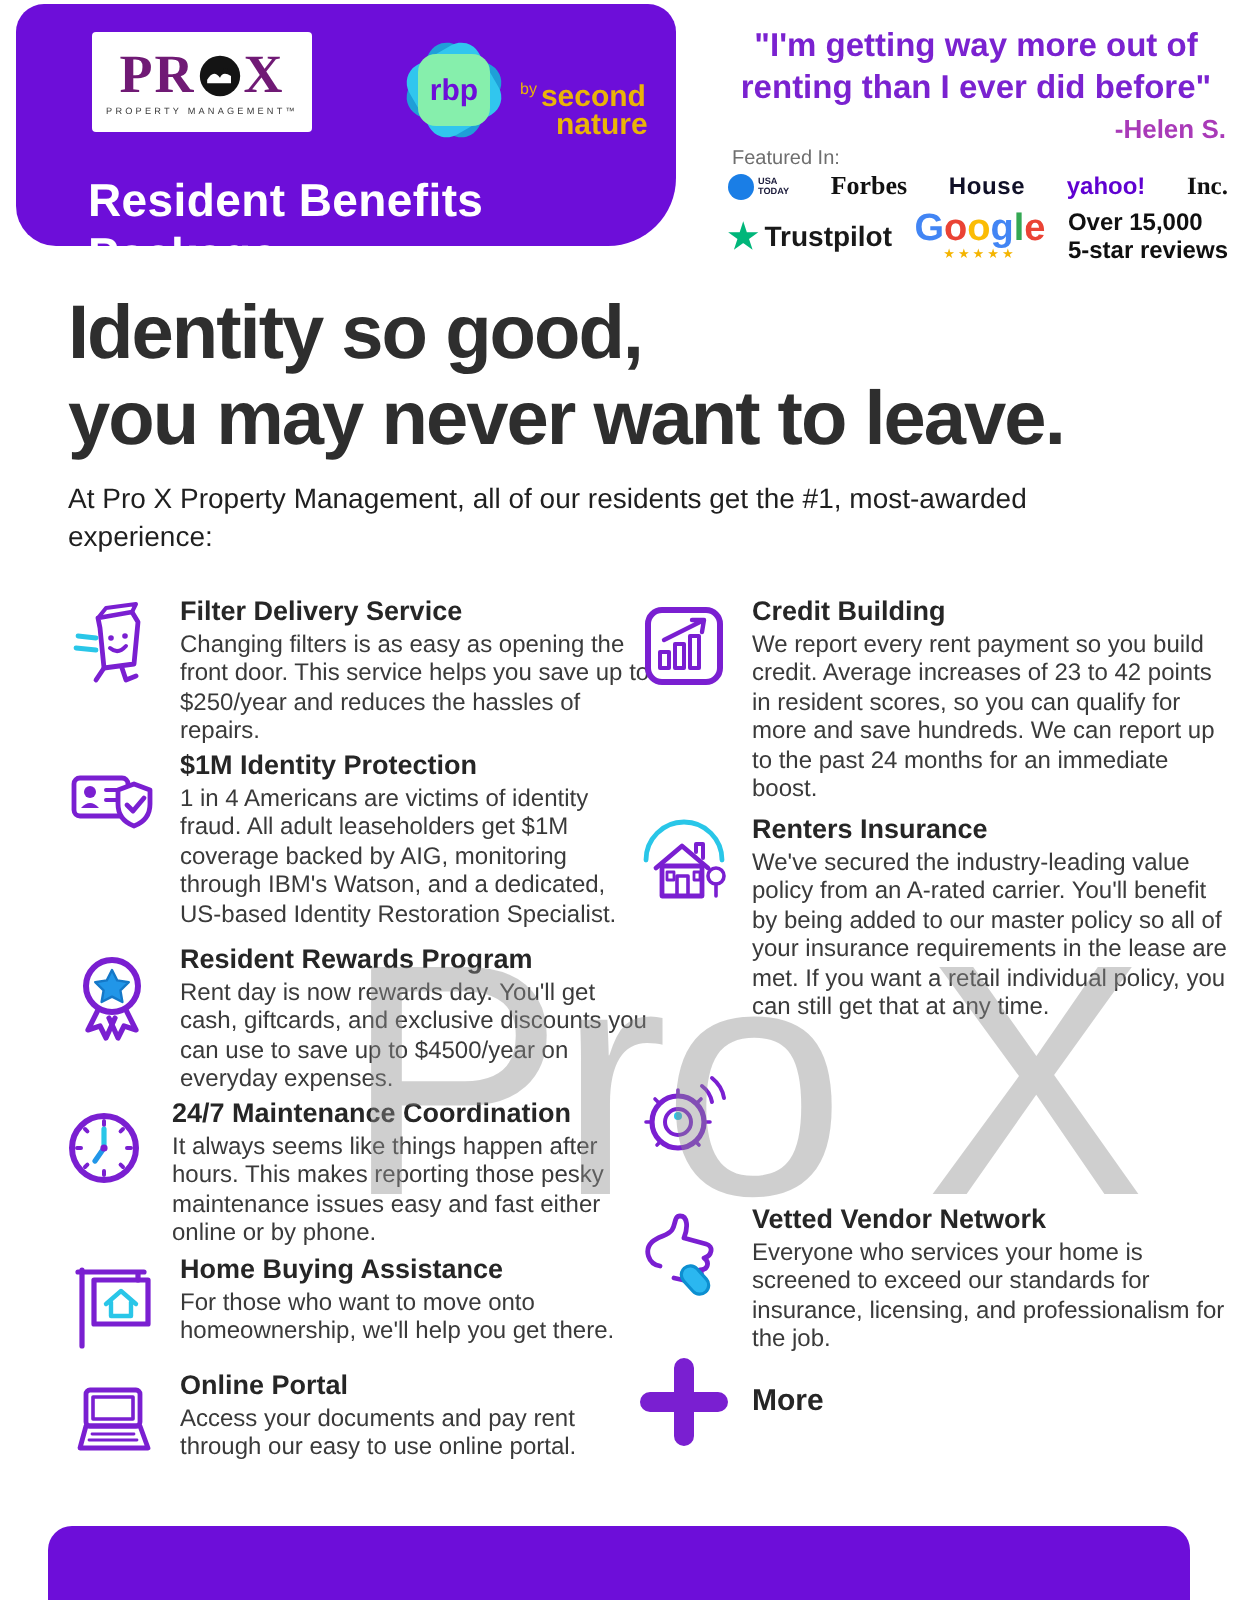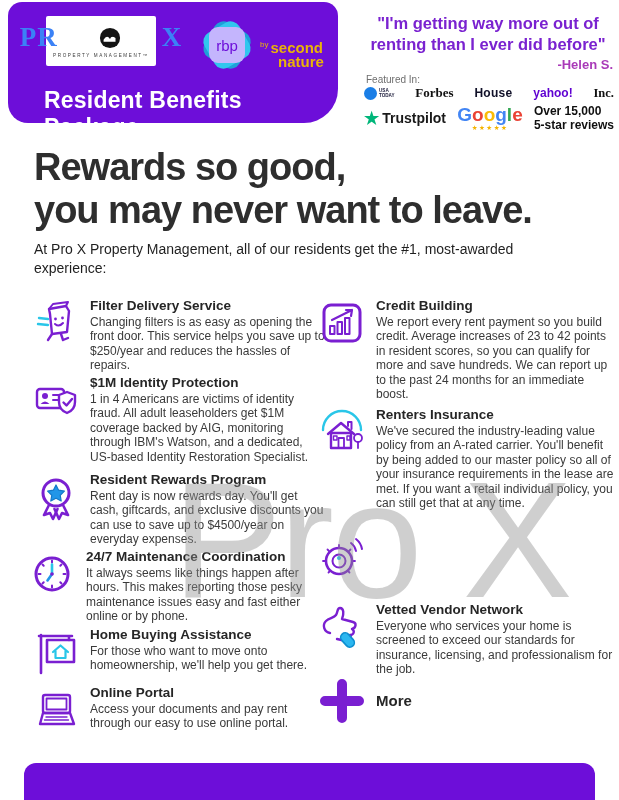--- a/index.html
+++ b/index.html
@@ -5,29 +5,29 @@
   html,body{margin:0;padding:0;background:#fff;}
   .page{position:relative;width:619px;height:800px;background:#fff;overflow:hidden;
         font-family:"Liberation Sans",sans-serif;color:#262626;}
 
   
   .hdr-box{position:absolute;left:8px;top:2px;width:330px;height:121px;
            background:#6d0ed9;border-radius:14px 14px 34px 20px;}
   .prox-logo{position:absolute;left:38px;top:14px;width:110px;height:50px;background:#fff;
              border-radius:2px;display:flex;flex-direction:column;align-items:center;justify-content:center;}
   .prox-row{display:flex;align-items:center;font-family:"Liberation Serif",serif;
-            font-weight:700;font-size:27px;color:#3b82f6;letter-spacing:1px;line-height:1;gap:40px;}
+            font-weight:700;font-size:27px;color:#701a75;letter-spacing:1px;line-height:1;}
   .prox-o{width:22px;height:22px;margin:0 1px;}
   .prox-sub{font-size:4.6px;letter-spacing:1.6px;color:#3a3a3a;margin-top:2px;white-space:nowrap;}
   .rbp-badge{position:absolute;left:196px;top:20px;width:46px;height:46px;}
   .rbp-l1,.rbp-l2{position:absolute;inset:3px;border-radius:10px;}
   .rbp-l1{background:#1f9fd8;transform:rotate(30deg);}
   .rbp-l2{background:#31c6ee;transform:rotate(60deg);}
-  .rbp-core{position:absolute;inset:5px;background:#c4b5fd;border-radius:9px;display:flex;
-            align-items:center;justify-content:center;font-weight:400;font-size:15px;color:#6d0ed9;}
+  .rbp-core{position:absolute;inset:5px;background:#86efac;border-radius:9px;display:flex;
+            align-items:center;justify-content:center;font-weight:700;font-size:15px;color:#6d0ed9;}
   .sn-wrap{position:absolute;left:252px;top:39px;color:#eab308;line-height:.92;font-weight:700;font-size:15px;}
   .sn-by{font-size:8px;font-weight:400;vertical-align:6px;margin-right:2px;}
   .sn-l2{margin-left:18px;}
   .hdr-banner{position:absolute;left:36px;top:85px;font-size:23px;font-weight:700;color:#fff;letter-spacing:.2px;}
 
   
   .quote{position:absolute;left:363px;top:13px;width:250px;text-align:center;
          font-size:16.5px;font-weight:700;color:#7a22d0;line-height:1.25;}
   .attrib{position:absolute;left:363px;top:57px;width:250px;text-align:right;
           font-size:13px;font-weight:700;color:#a93ab8;}
@@ -137,21 +137,21 @@
       </span>
       <span class="g-stars">★★★★★</span>
     </span>
     <span class="reviews">
       <div>Over 15,000</div>
       <div>5-star reviews</div>
     </span>
   </div>
 
   <div class="headline">
-    <div>Rewards so good,</div>
+    <div>Identity so good,</div>
     <div>you may never want to leave.</div>
   </div>
   <div class="subhead">At Pro X Property Management, all of our residents get the #1, most-awarded experience:</div>
 
   <div class="benefit b-left" style="left:32px;top:298px;">
     <span class="b-icon">
       <svg viewBox="0 0 48 48" width="48" height="48" fill="none" stroke-linecap="round" stroke-linejoin="round">
         <path d="M7 19 l9 1 M6 25 l10 1" stroke="#29c6e8" stroke-width="2.4"></path>
         <path d="M17 10 l17 -3 3 5 -2 21 -15 2 -2 -20 z" stroke="#7a1fd1" stroke-width="2.4"></path>
         <path d="M17 10 l4 -5 15 -2 -2 4" stroke="#7a1fd1" stroke-width="2"></path>

